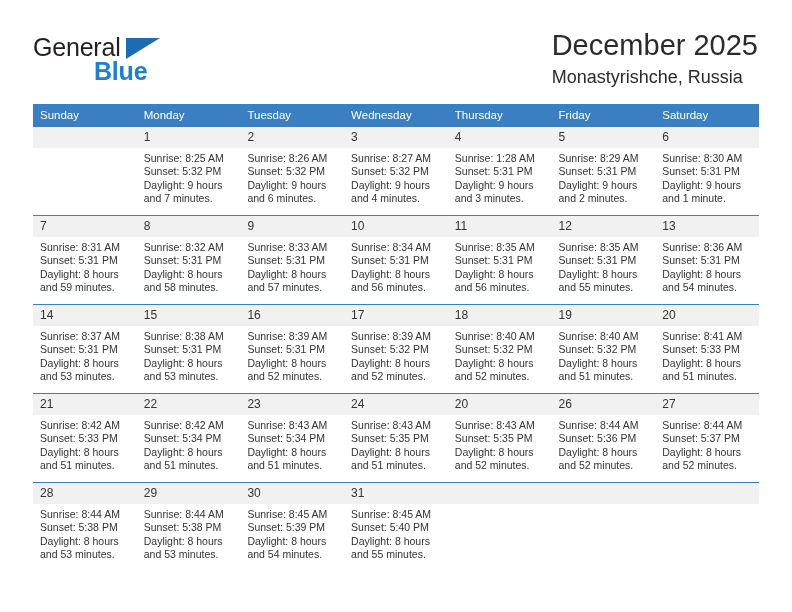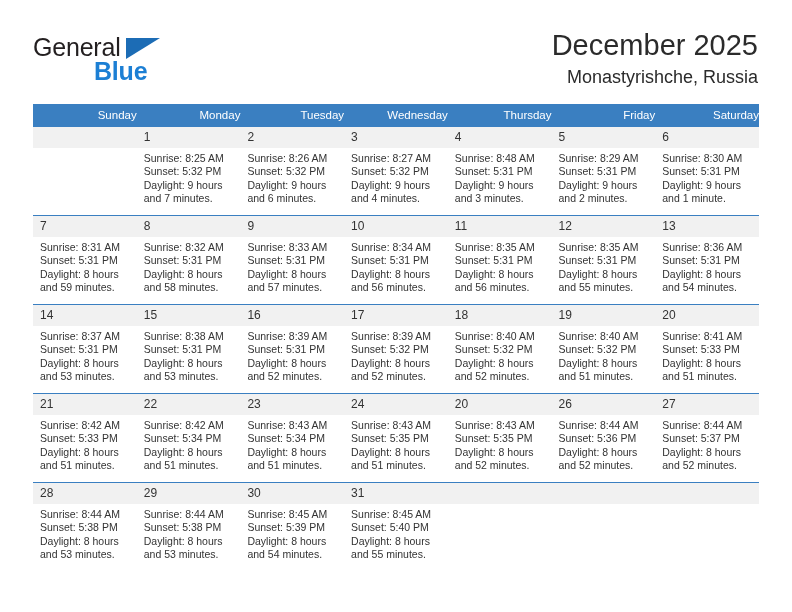--- a/index.html
+++ b/index.html
@@ -60,21 +60,20 @@
     font-size: 25px;
     letter-spacing: -0.2px;
     color: #1c7fd4;
     font-family: "Liberation Sans", sans-serif;
     font-weight: bold;
   }
   .title-block {
     position: absolute;
     right: 0;
     top: 0;
-    text-align: right;
   }
   .cal-title {
     font-size: 29px;
     color: #2b2b2b;
     font-weight: normal;
     line-height: 34px;
     white-space: nowrap;
   }
   .cal-subtitle {
     font-size: 18px;
@@ -91,21 +90,21 @@
     top: 104px;
     width: 726px;
     border-collapse: collapse;
     table-layout: fixed;
   }
   .calendar th {
     background: #3a7fc1;
     color: #ffffff;
     font-size: 11.5px;
     font-weight: normal;
-    text-align: right;
+    text-align: left;
     padding: 5px 0 5px 7px;
     height: 12px;
     vertical-align: middle;
   }
   .calendar td {
     vertical-align: top;
     padding: 0;
     border-top: 1px solid #3a7fc1;
     height: 88px;
   }
@@ -212,21 +211,21 @@
                 <div>Sunset: 5:32 PM</div>
                 <div>Daylight: 9 hours</div>
                 <div>and 4 minutes.</div>
               </div>
             </div>
           </td>
         <td>
             <div class="daycell">
               <div class="daynum">4</div>
               <div class="dayinfo">
-                <div>Sunrise: 8:48 AM</div>
+                <div>Sunrise: 1:28 AM</div>
                 <div>Sunset: 5:31 PM</div>
                 <div>Daylight: 9 hours</div>
                 <div>and 3 minutes.</div>
               </div>
             </div>
           </td>
         <td>
             <div class="daycell">
               <div class="daynum">5</div>
               <div class="dayinfo">

